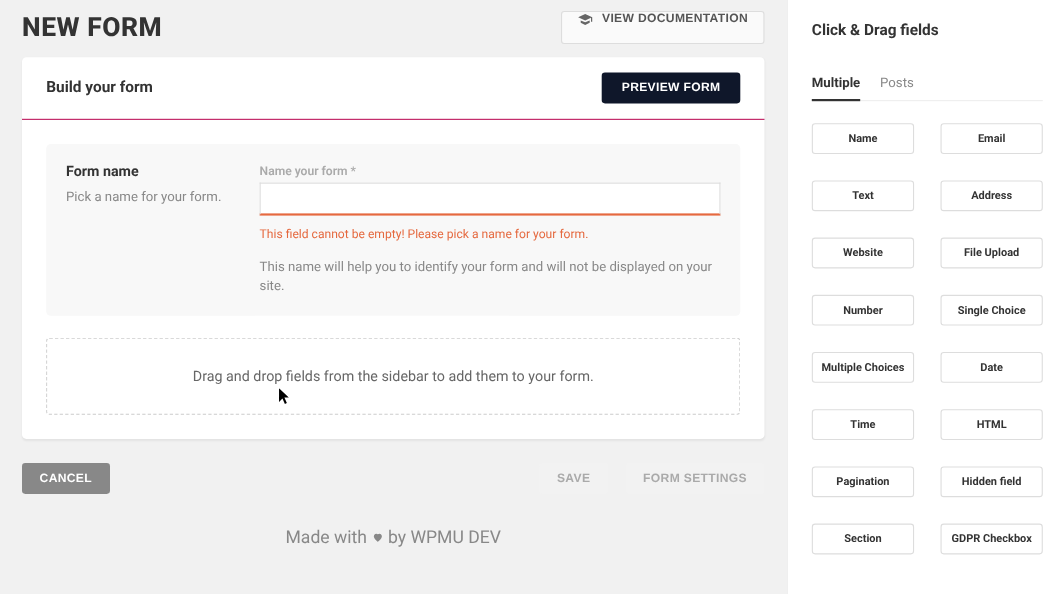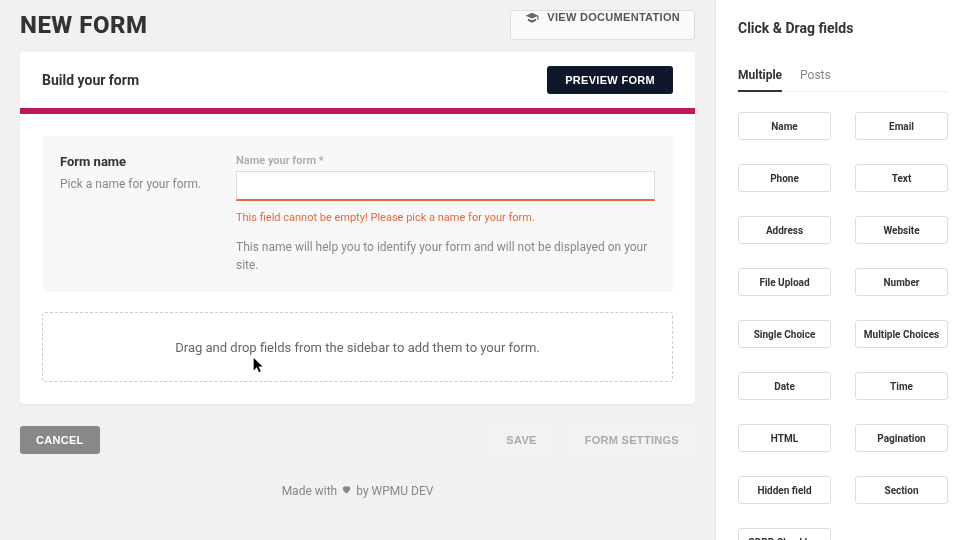--- a/index.html
+++ b/index.html
@@ -7,21 +7,21 @@
   .app { display: flex; width: 960px; height: 540px; }
   .main { flex: 1; background: #f1f1f1; padding: 10px 20px 10px 20px; display: flex; flex-direction: column; }
   .sidebar { width: 245px; background: #fff; border-left: 1px solid #e5e5e5; padding: 20px 12px 12px 22px; }
 
   .header { display: flex; justify-content: space-between; align-items: center; margin: 0 0 12px 0; }
   .page-title { font-size: 24px; font-weight: 800; letter-spacing: 0.5px; color: #333; }
   .doc-btn { background: #fafafa; border: 1px solid #ddd; border-radius: 3px; height: 30px; padding: 0 14px; display: flex; align-items: flex-start; gap: 8px; font-size: 11px; font-weight: 700; color: #555; letter-spacing: 0.3px; cursor: pointer; }
   .doc-btn svg { width: 14px; height: 14px; fill: #666; }
 
   .card { background: #fff; border-radius: 4px; box-shadow: 0 1px 2px rgba(0,0,0,0.06); padding: 0; margin-bottom: 18px; }
-  .card-head { display: flex; justify-content: space-between; align-items: center; padding: 14px 22px; border-bottom: 6px solid #be185d; }
+  .card-head { display: flex; justify-content: space-between; align-items: center; padding: 14px 22px; border-bottom: 1px solid #be185d; }
   .card-title { font-size: 14px; font-weight: 700; color: #333; }
   .preview-btn { background: #0f172a; color: #fff; border: none; border-radius: 3px; height: 28px; padding: 0 18px; font-size: 11px; font-weight: 700; letter-spacing: 0.3px; cursor: pointer; text-align: right; }
 
   .card-body { padding: 22px; }
 
   .setting-block { background: #f8f8f8; border-radius: 4px; padding: 18px; display: flex; gap: 16px; }
   .setting-left { width: 160px; flex-shrink: 0; }
   .setting-h { font-size: 13px; font-weight: 700; color: #333; margin-bottom: 6px; }
   .setting-sub { font-size: 12px; color: #888; line-height: 1.5; }
   .setting-right { flex: 1; }
@@ -31,21 +31,21 @@
   .hint { color: #888; font-size: 12px; margin-top: 14px; line-height: 1.5; }
 
   .dropzone { margin-top: 20px; border: 1px dashed #ccc; border-radius: 3px; height: 70px; display: flex; align-items: center; justify-content: center; font-size: 13px; color: #666; position: relative; }
 
   .buttons-row { display: flex; justify-content: space-between; align-items: center; margin-top: 4px; }
   .right-buttons { display: flex; gap: 16px; }
   .btn { border: none; border-radius: 3px; height: 28px; padding: 0 16px; font-size: 11px; font-weight: 700; letter-spacing: 0.3px; cursor: pointer; }
   .btn-cancel { background: #888; color: #fff; }
   .btn-ghost { background: #f2f2f2; color: #aaa; }
 
-  .footer { text-align: center; color: #888; font-size: 12px; margin-top: 30px; display: flex; align-items: center; justify-content: center; gap: 4px; }
+  .footer { text-align: center; color: #888; font-size: 16px; margin-top: 30px; display: flex; align-items: center; justify-content: center; gap: 4px; }
   .footer svg { width: 11px; height: 11px; fill: #888; }
 
   
   .side-title { font-size: 14px; font-weight: 700; color: #333; margin-bottom: 32px; }
   .tabs { display: flex; gap: 18px; border-bottom: 1px solid #eee; margin-bottom: 20px; }
   .tab { font-size: 12px; color: #888; padding-bottom: 8px; cursor: pointer; }
   .tab.active { color: #333; font-weight: 700; border-bottom: 2px solid #333; margin-bottom: -1px; }
   .field-grid { display: grid; grid-template-columns: 1fr 1fr; gap: 24px; }
   .field-tile { border: 1px solid #ddd; border-radius: 3px; background: #fff; height: 28px; display: flex; align-items: center; justify-content: center; font-size: 10px; font-weight: 700; color: #333; cursor: grab; }
 
@@ -119,21 +119,20 @@
 
   <div class="sidebar">
     <div class="side-title">Click &amp; Drag fields</div>
     <div class="tabs">
       <div class="tab active">Multiple</div>
       <div class="tab">Posts</div>
     </div>
     <div class="field-grid" id="field-grid">
         <div class="field-tile">Name</div>
         <div class="field-tile">Email</div>
-        <div class="field-tile">Phone</div>
         <div class="field-tile">Text</div>
         <div class="field-tile">Address</div>
         <div class="field-tile">Website</div>
         <div class="field-tile">File Upload</div>
         <div class="field-tile">Number</div>
         <div class="field-tile">Single Choice</div>
         <div class="field-tile">Multiple Choices</div>
         <div class="field-tile">Date</div>
         <div class="field-tile">Time</div>
         <div class="field-tile">HTML</div>

